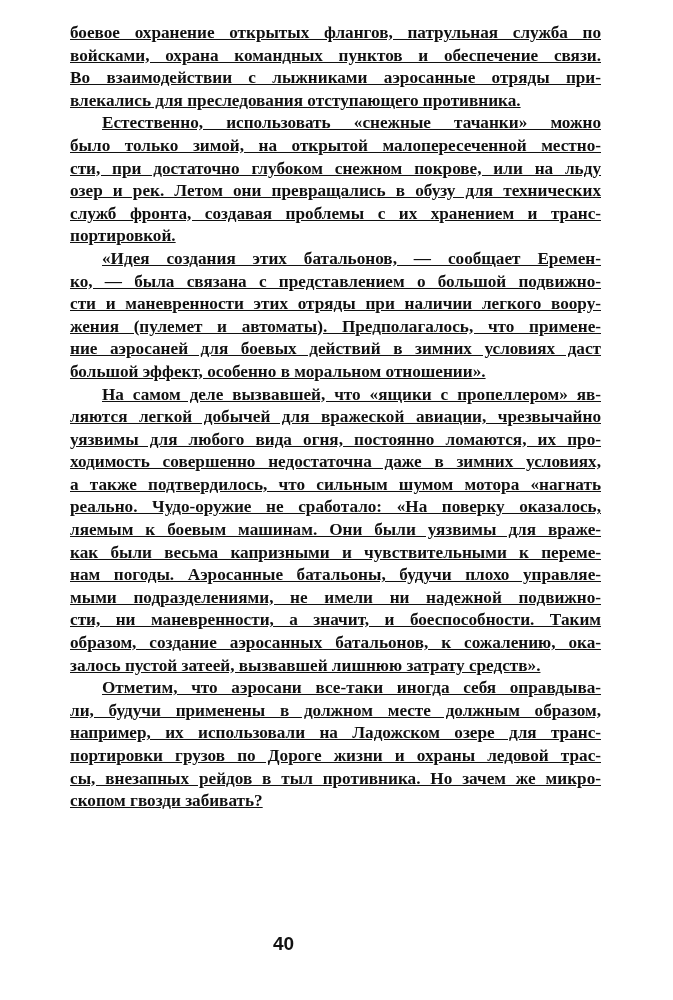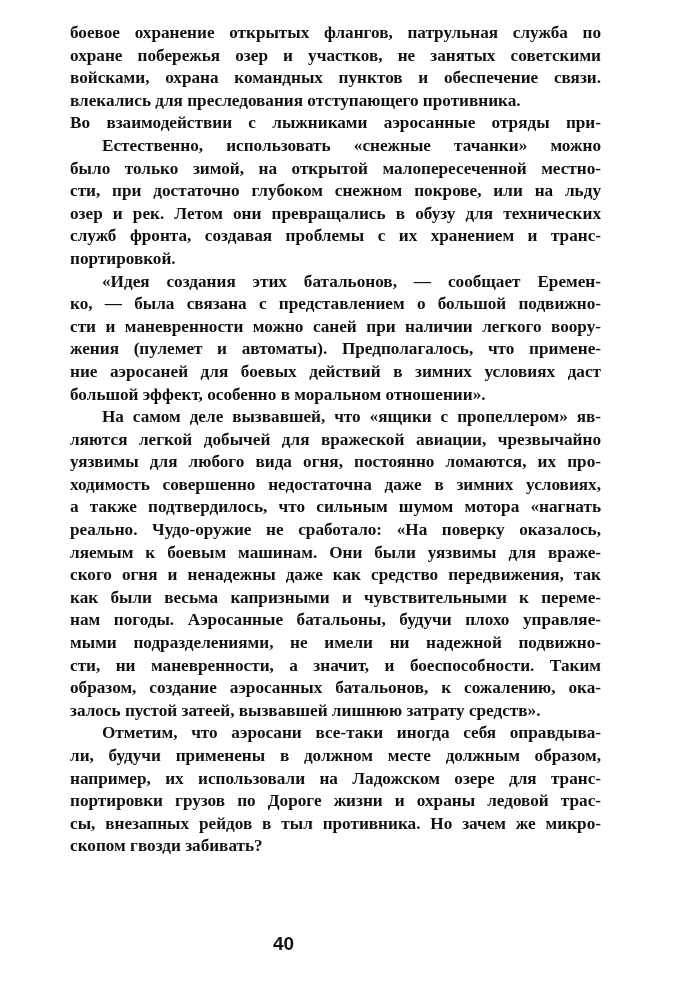--- a/index.html
+++ b/index.html
@@ -23,20 +23,21 @@
       display: block;
       height: 22.6px;
       line-height: 22.6px;
       font-family: "Liberation Serif", serif;
       font-weight: bold;
       font-size: 17.2px;
       color: #111111;
       white-space: nowrap;
       text-align: justify;
       text-align-last: justify;
+      text-decoration: underline;
     }
     .line.last {
       text-align-last: left;
     }
     .line.indent {
       padding-left: 32px;
     }
     .page-number {
       position: absolute;
       left: 0;
@@ -49,53 +50,51 @@
       color: #111111;
     }
   </style>
 </head>
 <body>
 
 <div class="page">
 
   <div>
     <span class="line">боевое охранение открытых флангов, патрульная служба по</span>
-    <span class="line">охране побережья озер и участков, не занятых советскими</span>
     <span class="line">войсками, охрана командных пунктов и обеспечение связи.</span>
+    <span class="line">Во взаимодействии с лыжниками аэросанные отряды при-</span>
     <span class="line last">влекались для преследования отступающего противника.</span>
-    <span class="line">Во взаимодействии с лыжниками аэросанные отряды при-</span>
   </div>
 
   <div>
     <span class="line indent">Естественно, использовать «снежные тачанки» можно</span>
     <span class="line">было только зимой, на открытой малопересеченной местно-</span>
     <span class="line">сти, при достаточно глубоком снежном покрове, или на льду</span>
     <span class="line">озер и рек. Летом они превращались в обузу для технических</span>
     <span class="line">служб фронта, создавая проблемы с их хранением и транс-</span>
     <span class="line last">портировкой.</span>
   </div>
 
   <div>
     <span class="line indent">«Идея создания этих батальонов, — сообщает Еремен-</span>
     <span class="line">ко, — была связана с представлением о большой подвижно-</span>
-    <span class="line">сти и маневренности можно саней при наличии легкого воору-</span>
+    <span class="line">сти и маневренности этих отряды при наличии легкого воору-</span>
     <span class="line">жения (пулемет и автоматы). Предполагалось, что примене-</span>
     <span class="line">ние аэросаней для боевых действий в зимних условиях даст</span>
     <span class="line last">большой эффект, особенно в моральном отношении».</span>
   </div>
 
   <div>
     <span class="line indent">На самом деле вызвавшей, что «ящики с пропеллером» яв-</span>
     <span class="line">ляются легкой добычей для вражеской авиации, чрезвычайно</span>
     <span class="line">уязвимы для любого вида огня, постоянно ломаются, их про-</span>
     <span class="line">ходимость совершенно недостаточна даже в зимних условиях,</span>
     <span class="line">а также подтвердилось, что сильным шумом мотора «нагнать</span>
     <span class="line">реально. Чудо-оружие не сработало: «На поверку оказалось,</span>
     <span class="line">ляемым к боевым машинам. Они были уязвимы для враже-</span>
-    <span class="line">ского огня и ненадежны даже как средство передвижения, так</span>
     <span class="line">как были весьма капризными и чувствительными к переме-</span>
     <span class="line">нам погоды. Аэросанные батальоны, будучи плохо управляе-</span>
     <span class="line">мыми подразделениями, не имели ни надежной подвижно-</span>
     <span class="line">сти, ни маневренности, а значит, и боеспособности. Таким</span>
     <span class="line">образом, создание аэросанных батальонов, к сожалению, ока-</span>
     <span class="line last">залось пустой затеей, вызвавшей лишнюю затрату средств».</span>
   </div>
 
   <div>
     <span class="line indent">Отметим, что аэросани все-таки иногда себя оправдыва-</span>

